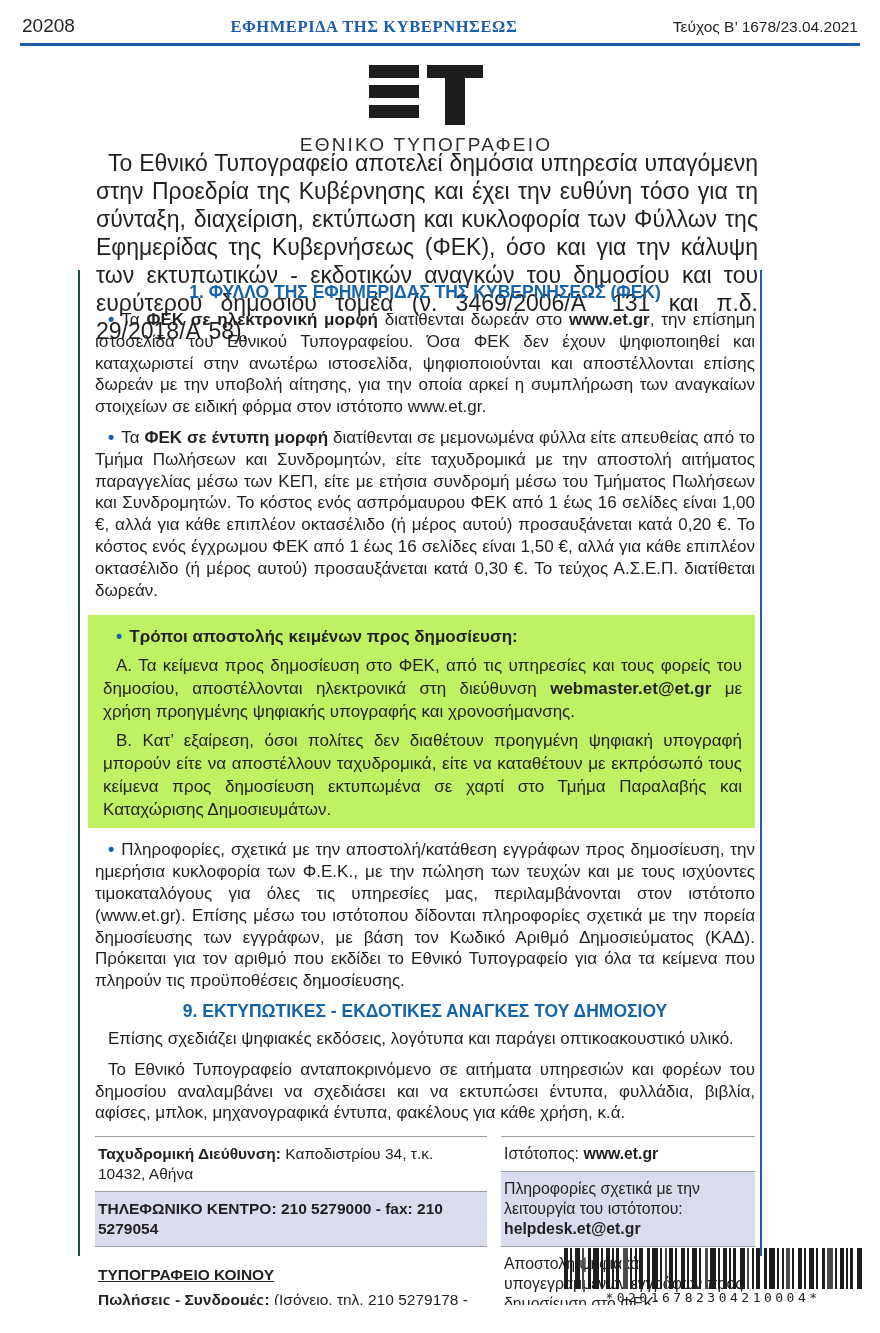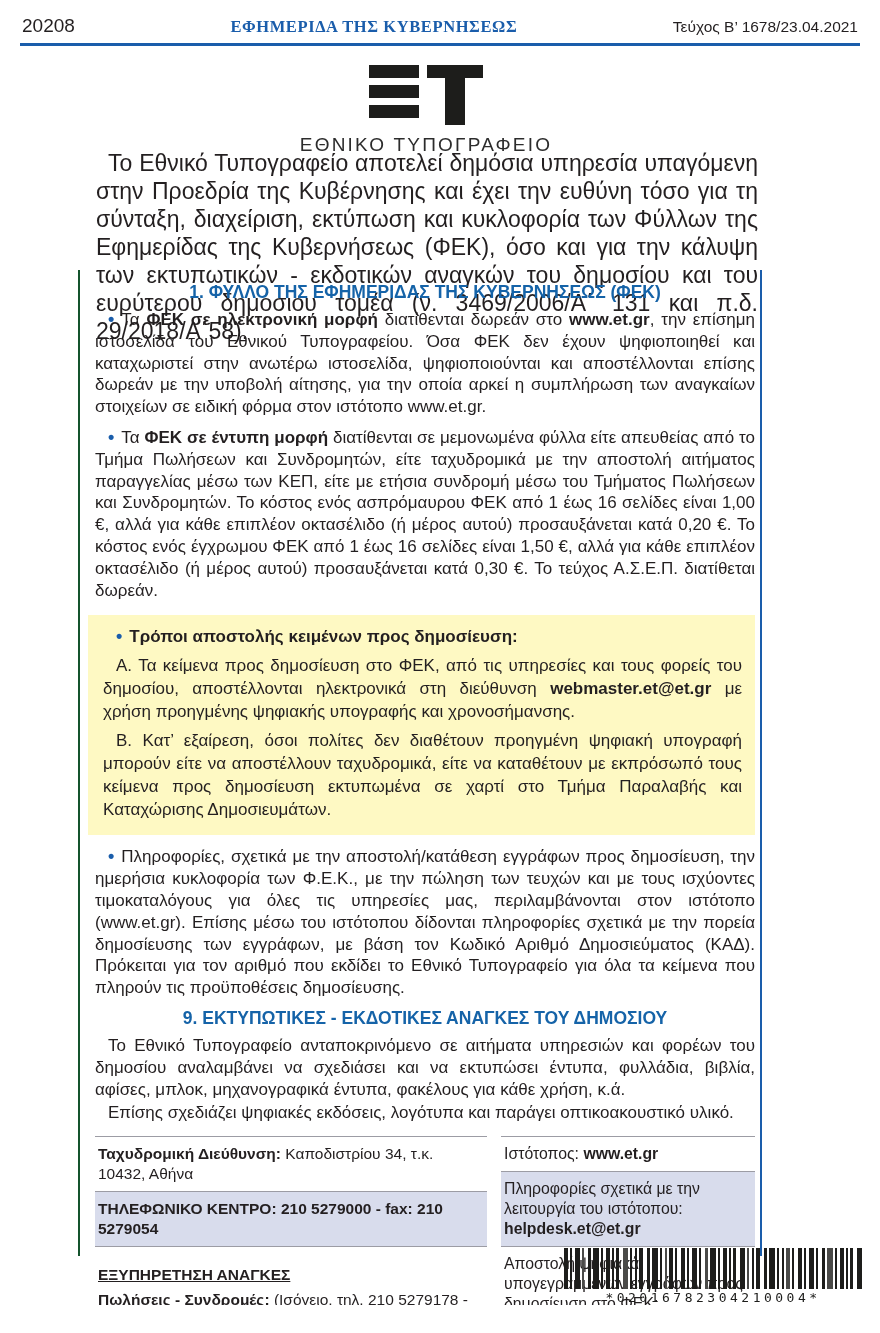--- a/index.html
+++ b/index.html
@@ -31,21 +31,21 @@
   
   .main{position:absolute;top:270px;left:78px;width:684px;height:986px;box-sizing:border-box;
         border-left:2px solid #14532d;border-right:2px solid #1a5dab;
         padding:4px 5px 0 15px;}
   h2.sec{margin:8px 0 6px;text-align:center;color:#1563a8;font-size:17.5px;font-weight:bold;}
   p.para{margin:5px 0 9px;text-align:justify;font-size:17px;line-height:21.8px;text-indent:13px;}
   .bullet{color:#1a5dab;font-weight:bold;margin-right:7px;font-size:18px;}
   .lnk{cursor:pointer;}
 
   
-  .ship-box{background:#fef9c3;margin:14px 0 11px -7px;padding:10px 13px 14px 15px;}
+  .ship-box{background:#bef264;margin:14px 0 11px -7px;padding:10px 13px 7px 15px;}
   .ship-box .box-title{margin:0 0 4px;font-size:17px;}
   .ship-box .box-title b{font-weight:bold;}
   .ship-box p{margin:6px 0 0;text-align:justify;font-size:17px;line-height:23px;text-indent:13px;}
 
   
   .contact{display:flex;gap:14px;margin-top:12px;}
   .col-l{width:392px;font-size:15.5px;}
   .col-r{flex:1;font-size:15.8px;}
   .crow{padding:7px 6px 7px 3px;line-height:20px;}
   .lav{background:#d8dcec;}
@@ -101,30 +101,30 @@
     <div class="ship-box">
       <p class="box-title"><span class="bullet">•</span><b>Τρόποι αποστολής κειμένων προς δημοσίευση:</b></p>
       <p><span>Α. Τα κείμενα προς δημοσίευση στο ΦΕΚ, από τις υπηρεσίες και τους φορείς του δημοσίου, αποστέλλονται ηλεκτρονικά στη διεύθυνση </span><b class="lnk">webmaster.et@et.gr</b><span> με χρήση προηγμένης ψηφιακής υπογραφής και χρονοσήμανσης.</span></p>
       <p>Β. Κατ’ εξαίρεση, όσοι πολίτες δεν διαθέτουν προηγμένη ψηφιακή υπογραφή μπορούν είτε να αποστέλλουν ταχυδρομικά, είτε να καταθέτουν με εκπρόσωπό τους κείμενα προς δημοσίευση εκτυπωμένα σε χαρτί στο Τμήμα Παραλαβής και Καταχώρισης Δημοσιευμάτων.</p>
     </div>
 
     <p class="para"><span class="bullet">•</span><span>Πληροφορίες, σχετικά με την αποστολή/κατάθεση εγγράφων προς δημοσίευση, την ημερήσια κυκλοφορία των Φ.Ε.Κ., με την πώληση των τευχών και με τους ισχύοντες τιμοκαταλόγους για όλες τις υπηρεσίες μας, περιλαμβάνονται στον ιστότοπο (www.et.gr). Επίσης μέσω του ιστότοπου δίδονται πληροφορίες σχετικά με την πορεία δημοσίευσης των εγγράφων, με βάση τον Κωδικό Αριθμό Δημοσιεύματος (ΚΑΔ). Πρόκειται για τον αριθμό που εκδίδει το Εθνικό Τυπογραφείο για όλα τα κείμενα που πληρούν τις προϋποθέσεις δημοσίευσης.</span></p>
 
     <h2 class="sec">9. ΕΚΤΥΠΩΤΙΚΕΣ - ΕΚΔΟΤΙΚΕΣ ΑΝΑΓΚΕΣ ΤΟΥ ΔΗΜΟΣΙΟΥ</h2>
 
+    <p class="para" style="margin-top:0;">Επίσης σχεδιάζει ψηφιακές εκδόσεις, λογότυπα και παράγει οπτικοακουστικό υλικό.</p>
     <p class="para" style="margin-bottom:2px;">Το Εθνικό Τυπογραφείο ανταποκρινόμενο σε αιτήματα υπηρεσιών και φορέων του δημοσίου αναλαμβάνει να σχεδιάσει και να εκτυπώσει έντυπα, φυλλάδια, βιβλία, αφίσες, μπλοκ, μηχανογραφικά έντυπα, φακέλους για κάθε χρήση, κ.ά.</p>
-    <p class="para" style="margin-top:0;">Επίσης σχεδιάζει ψηφιακές εκδόσεις, λογότυπα και παράγει οπτικοακουστικό υλικό.</p>
 
     <div class="contact">
       <div class="col-l">
         <div class="crow bt bb"><b>Ταχυδρομική Διεύθυνση:</b><span> Καποδιστρίου 34, τ.κ. 10432, Αθήνα</span></div>
         <div class="crow lav bb"><b>ΤΗΛΕΦΩΝΙΚΟ ΚΕΝΤΡΟ: 210 5279000 - fax: 210 5279054</b></div>
         <div class="gap"></div>
         <div class="svc bb">
-          <div class="svc-h">ΕΞΥΠΗΡΕΤΗΣΗ ΑΝΑΓΚΕΣ</div>
+          <div class="svc-h">ΤΥΠΟΓΡΑΦΕΙΟ ΚΟΙΝΟΥ</div>
           <div><b>Πωλήσεις - Συνδρομές:</b><span> (Ισόγειο, τηλ. 210 5279178 - 180)</span></div>
           <div><b>Πληροφορίες:</b><span> (Ισόγειο, Γρ. 3 και τηλεφ. κέντρο 210 5279000)</span></div>
 
         </div>
 
       </div>
       <div class="col-r">
         <div class="crow bt bb"><span>Ιστότοπος: </span><b class="lnk">www.et.gr</b></div>
         <div class="crow lav bb"><span>Πληροφορίες σχετικά με την λειτουργία του ιστότοπου: </span><b class="lnk">helpdesk.et@et.gr</b></div>
         <div class="crow bb"><span>Αποστολή ψηφιακά υπογεγραμμένων εγγράφων προς δημοσίευση στο ΦΕΚ: </span><b class="lnk">webmaster.et@et.gr</b></div>

